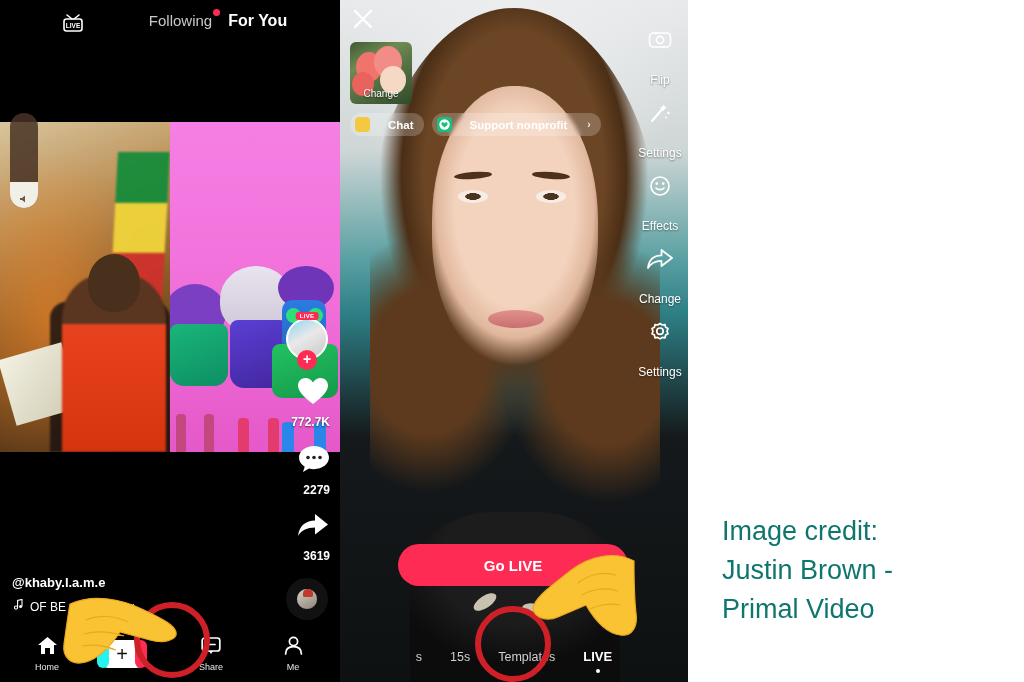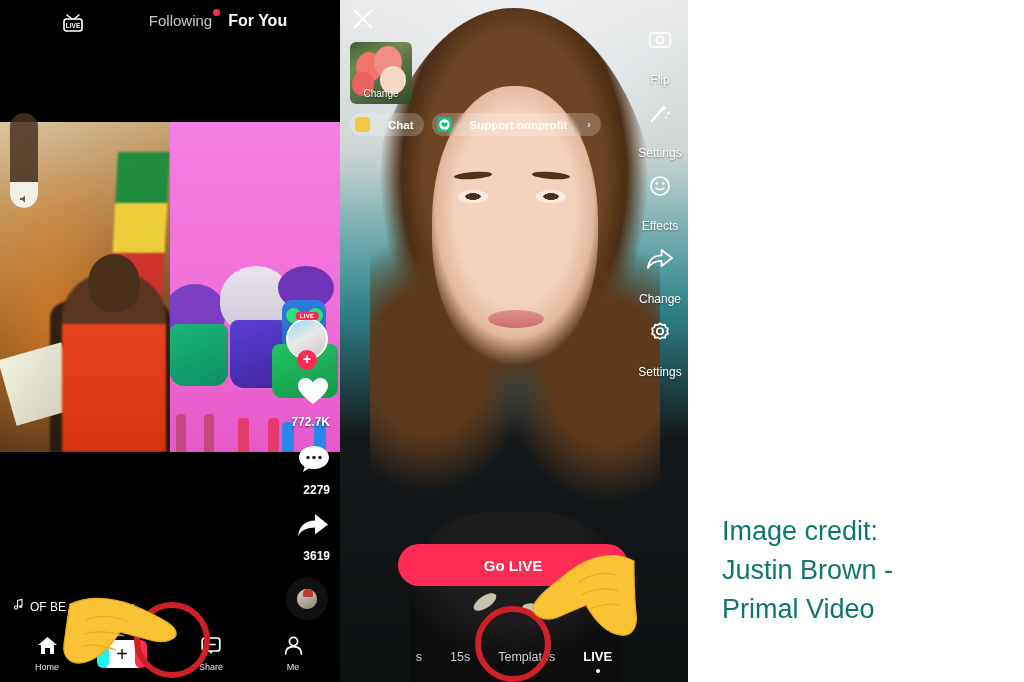--- a/index.html
+++ b/index.html
@@ -390,20 +390,21 @@
         <span class="rail-num">3619</span>
       </div>
 
       <div class="music-disc">
         <div class="inner"></div>
           <div class="santa"></div>
       </div>
     </div>
 
     <div class="caption">
+      <div class="cap-user">@khaby.l.a.m.e</div>
       <div class="cap-music">
         <span>
           <svg width="11" height="12" viewBox="0 0 11 12">
               <path d="M4 10.2 A1.6 1.6 0 1 1 4 7 A1.6 1.6 0 0 1 4 10.2 Z M5.6 8.6 V1.5 L10 0.4 V7.3" stroke="#fff" stroke-width="1.1" fill="none"></path>
               <circle cx="8.6" cy="7.6" r="1.5" fill="#fff"></circle>
             </svg>
         </span>
         <span>OF BE ... ntains mv</span>
       </div>
     </div>

